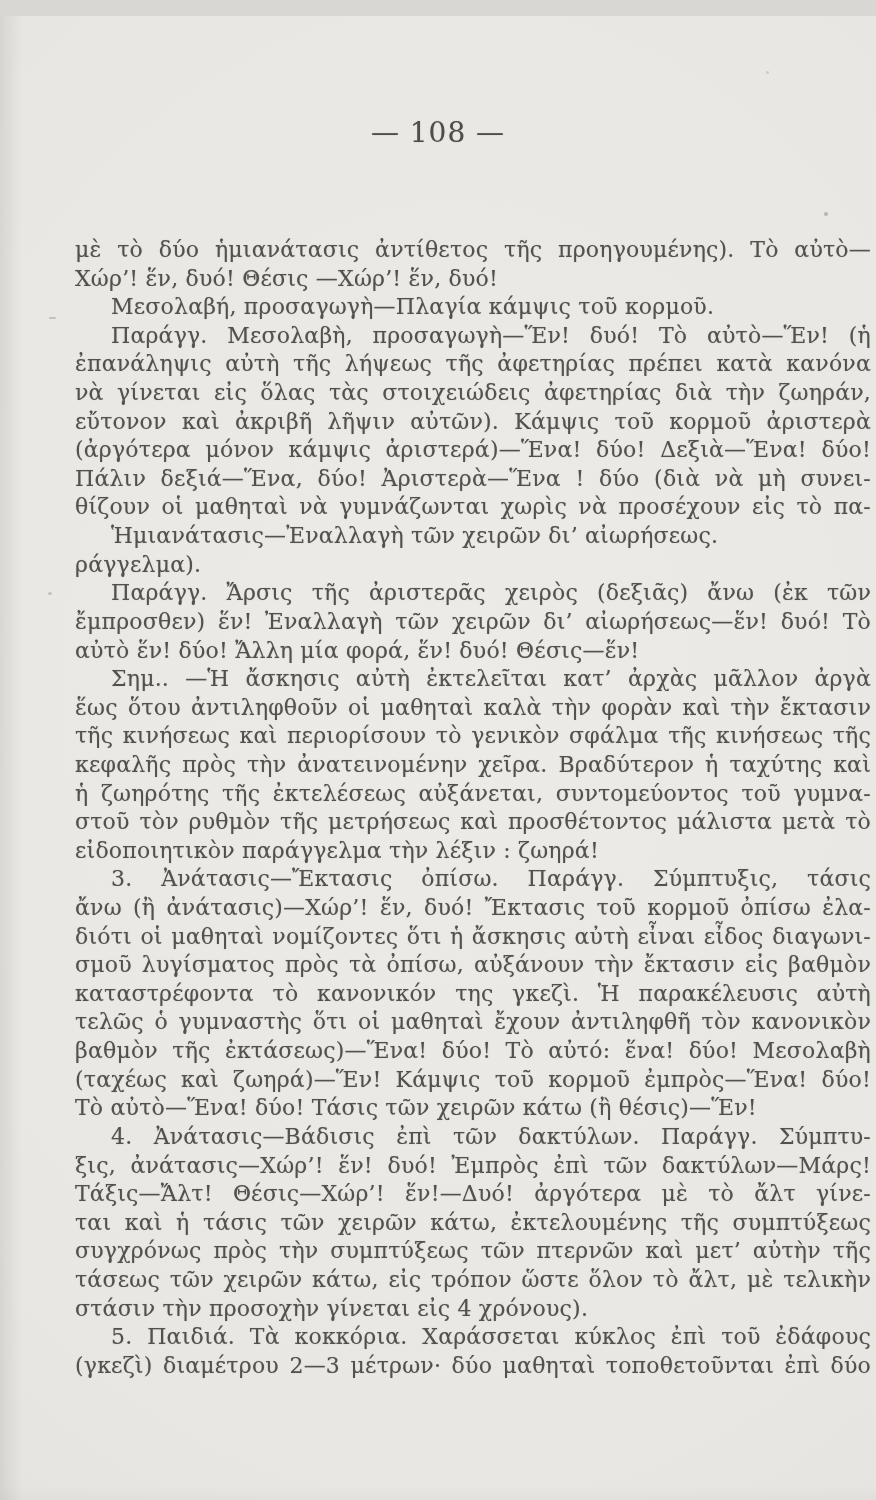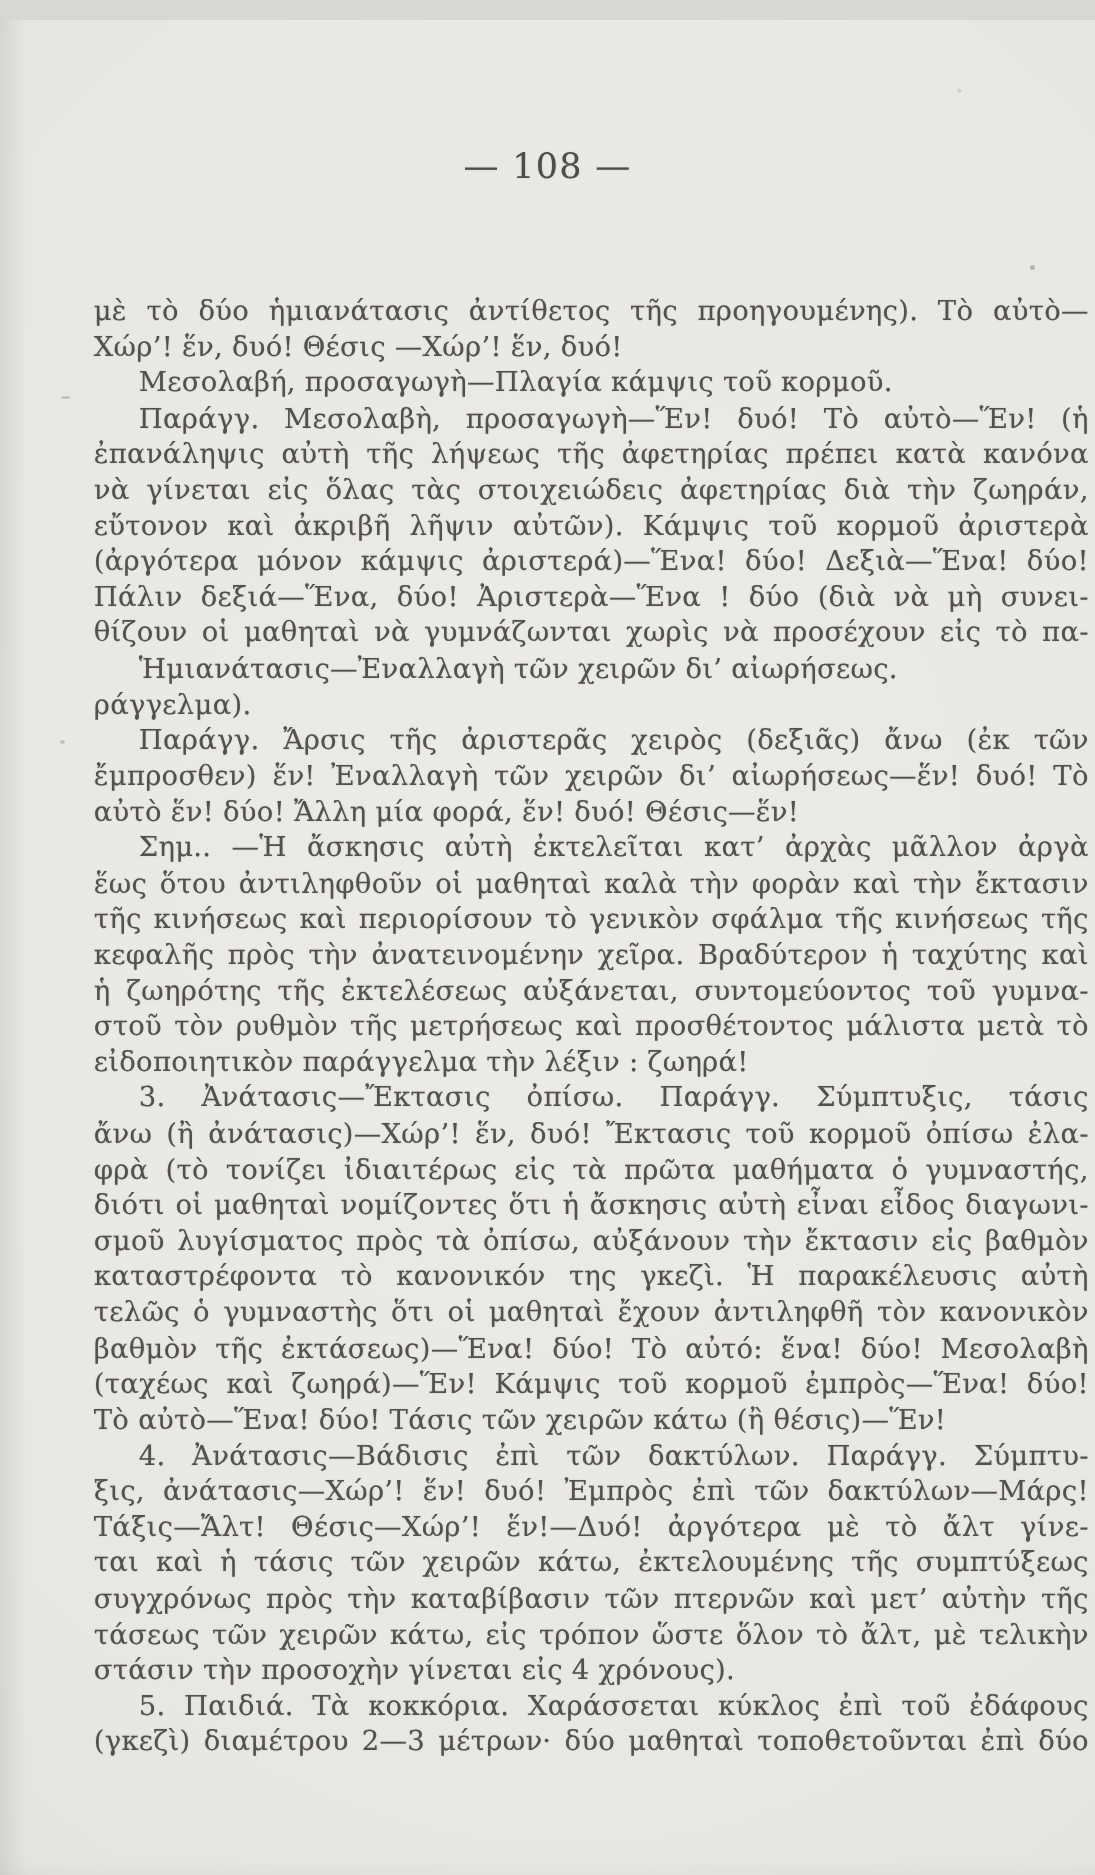--- a/index.html
+++ b/index.html
@@ -79,33 +79,32 @@
       <div class="line flush">αὐτὸ ἕν! δύο! Ἄλλη μία φορά, ἕν! δυό! Θέσις—ἕν!</div>
       <div class="line indent">Σημ.. —Ἡ ἄσκησις αὐτὴ ἐκτελεῖται κατ’ ἀρχὰς μᾶλλον ἀργὰ</div>
       <div class="line">ἕως ὅτου ἀντιληφθοῦν οἱ μαθηταὶ καλὰ τὴν φορὰν καὶ τὴν ἔκτασιν</div>
       <div class="line">τῆς κινήσεως καὶ περιορίσουν τὸ γενικὸν σφάλμα τῆς κινήσεως τῆς</div>
       <div class="line">κεφαλῆς πρὸς τὴν ἀνατεινομένην χεῖρα. Βραδύτερον ἡ ταχύτης καὶ</div>
       <div class="line">ἡ ζωηρότης τῆς ἐκτελέσεως αὐξάνεται, συντομεύοντος τοῦ γυμνα-</div>
       <div class="line">στοῦ τὸν ρυθμὸν τῆς μετρήσεως καὶ προσθέτοντος μάλιστα μετὰ τὸ</div>
       <div class="line flush">εἰδοποιητικὸν παράγγελμα τὴν λέξιν : ζωηρά!</div>
       <div class="line indent">3. Ἀνάτασις—Ἔκτασις ὀπίσω. Παράγγ. Σύμπτυξις, τάσις</div>
       <div class="line">ἄνω (ἢ ἀνάτασις)—Χώρ’! ἕν, δυό! Ἔκτασις τοῦ κορμοῦ ὀπίσω ἐλα-</div>
-      <div class="line">φρὰ (τὸ τονίζει ἰδιαιτέρως εἰς τὰ πρῶτα μαθήματα ὁ γυμναστής,</div>
       <div class="line">διότι οἱ μαθηταὶ νομίζοντες ὅτι ἡ ἄσκησις αὐτὴ εἶναι εἶδος διαγωνι-</div>
       <div class="line">σμοῦ λυγίσματος πρὸς τὰ ὀπίσω, αὐξάνουν τὴν ἔκτασιν εἰς βαθμὸν</div>
       <div class="line">καταστρέφοντα τὸ κανονικόν της γκεζὶ. Ἡ παρακέλευσις αὐτὴ</div>
       <div class="line">τελῶς ὁ γυμναστὴς ὅτι οἱ μαθηταὶ ἔχουν ἀντιληφθῆ τὸν κανονικὸν</div>
       <div class="line">βαθμὸν τῆς ἐκτάσεως)—Ἕνα! δύο! Τὸ αὐτό: ἕνα! δύο! Μεσολαβὴ</div>
       <div class="line">(ταχέως καὶ ζωηρά)—Ἕν! Κάμψις τοῦ κορμοῦ ἐμπρὸς—Ἕνα! δύο!</div>
       <div class="line flush">Τὸ αὐτὸ—Ἕνα! δύο! Τάσις τῶν χειρῶν κάτω (ἢ θέσις)—Ἕν!</div>
       <div class="line indent">4. Ἀνάτασις—Βάδισις ἐπὶ τῶν δακτύλων. Παράγγ. Σύμπτυ-</div>
       <div class="line">ξις, ἀνάτασις—Χώρ’! ἕν! δυό! Ἐμπρὸς ἐπὶ τῶν δακτύλων—Μάρς!</div>
       <div class="line">Τάξις—Ἄλτ! Θέσις—Χώρ’! ἕν!—Δυό! ἀργότερα μὲ τὸ ἄλτ γίνε-</div>
       <div class="line">ται καὶ ἡ τάσις τῶν χειρῶν κάτω, ἐκτελουμένης τῆς συμπτύξεως</div>
-      <div class="line">συγχρόνως πρὸς τὴν καταβίβασιν τῶν πτερνῶν καὶ μετ’ αὐτὴν τῆς</div>
+      <div class="line">συγχρόνως πρὸς τὴν συμπτύξεως τῶν πτερνῶν καὶ μετ’ αὐτὴν τῆς</div>
       <div class="line">τάσεως τῶν χειρῶν κάτω, εἰς τρόπον ὥστε ὅλον τὸ ἄλτ, μὲ τελικὴν</div>
       <div class="line flush">στάσιν τὴν προσοχὴν γίνεται εἰς 4 χρόνους).</div>
       <div class="line indent">5. Παιδιά. Τὰ κοκκόρια. Χαράσσεται κύκλος ἐπὶ τοῦ ἐδάφους</div>
       <div class="line">(γκεζὶ) διαμέτρου 2—3 μέτρων· δύο μαθηταὶ τοποθετοῦνται ἐπὶ δύο</div>
     </div>
 
   <div class="speck s1"></div>
   <div class="speck s2"></div>
   <div class="speck s3"></div>
   <div class="speck s4"></div>

